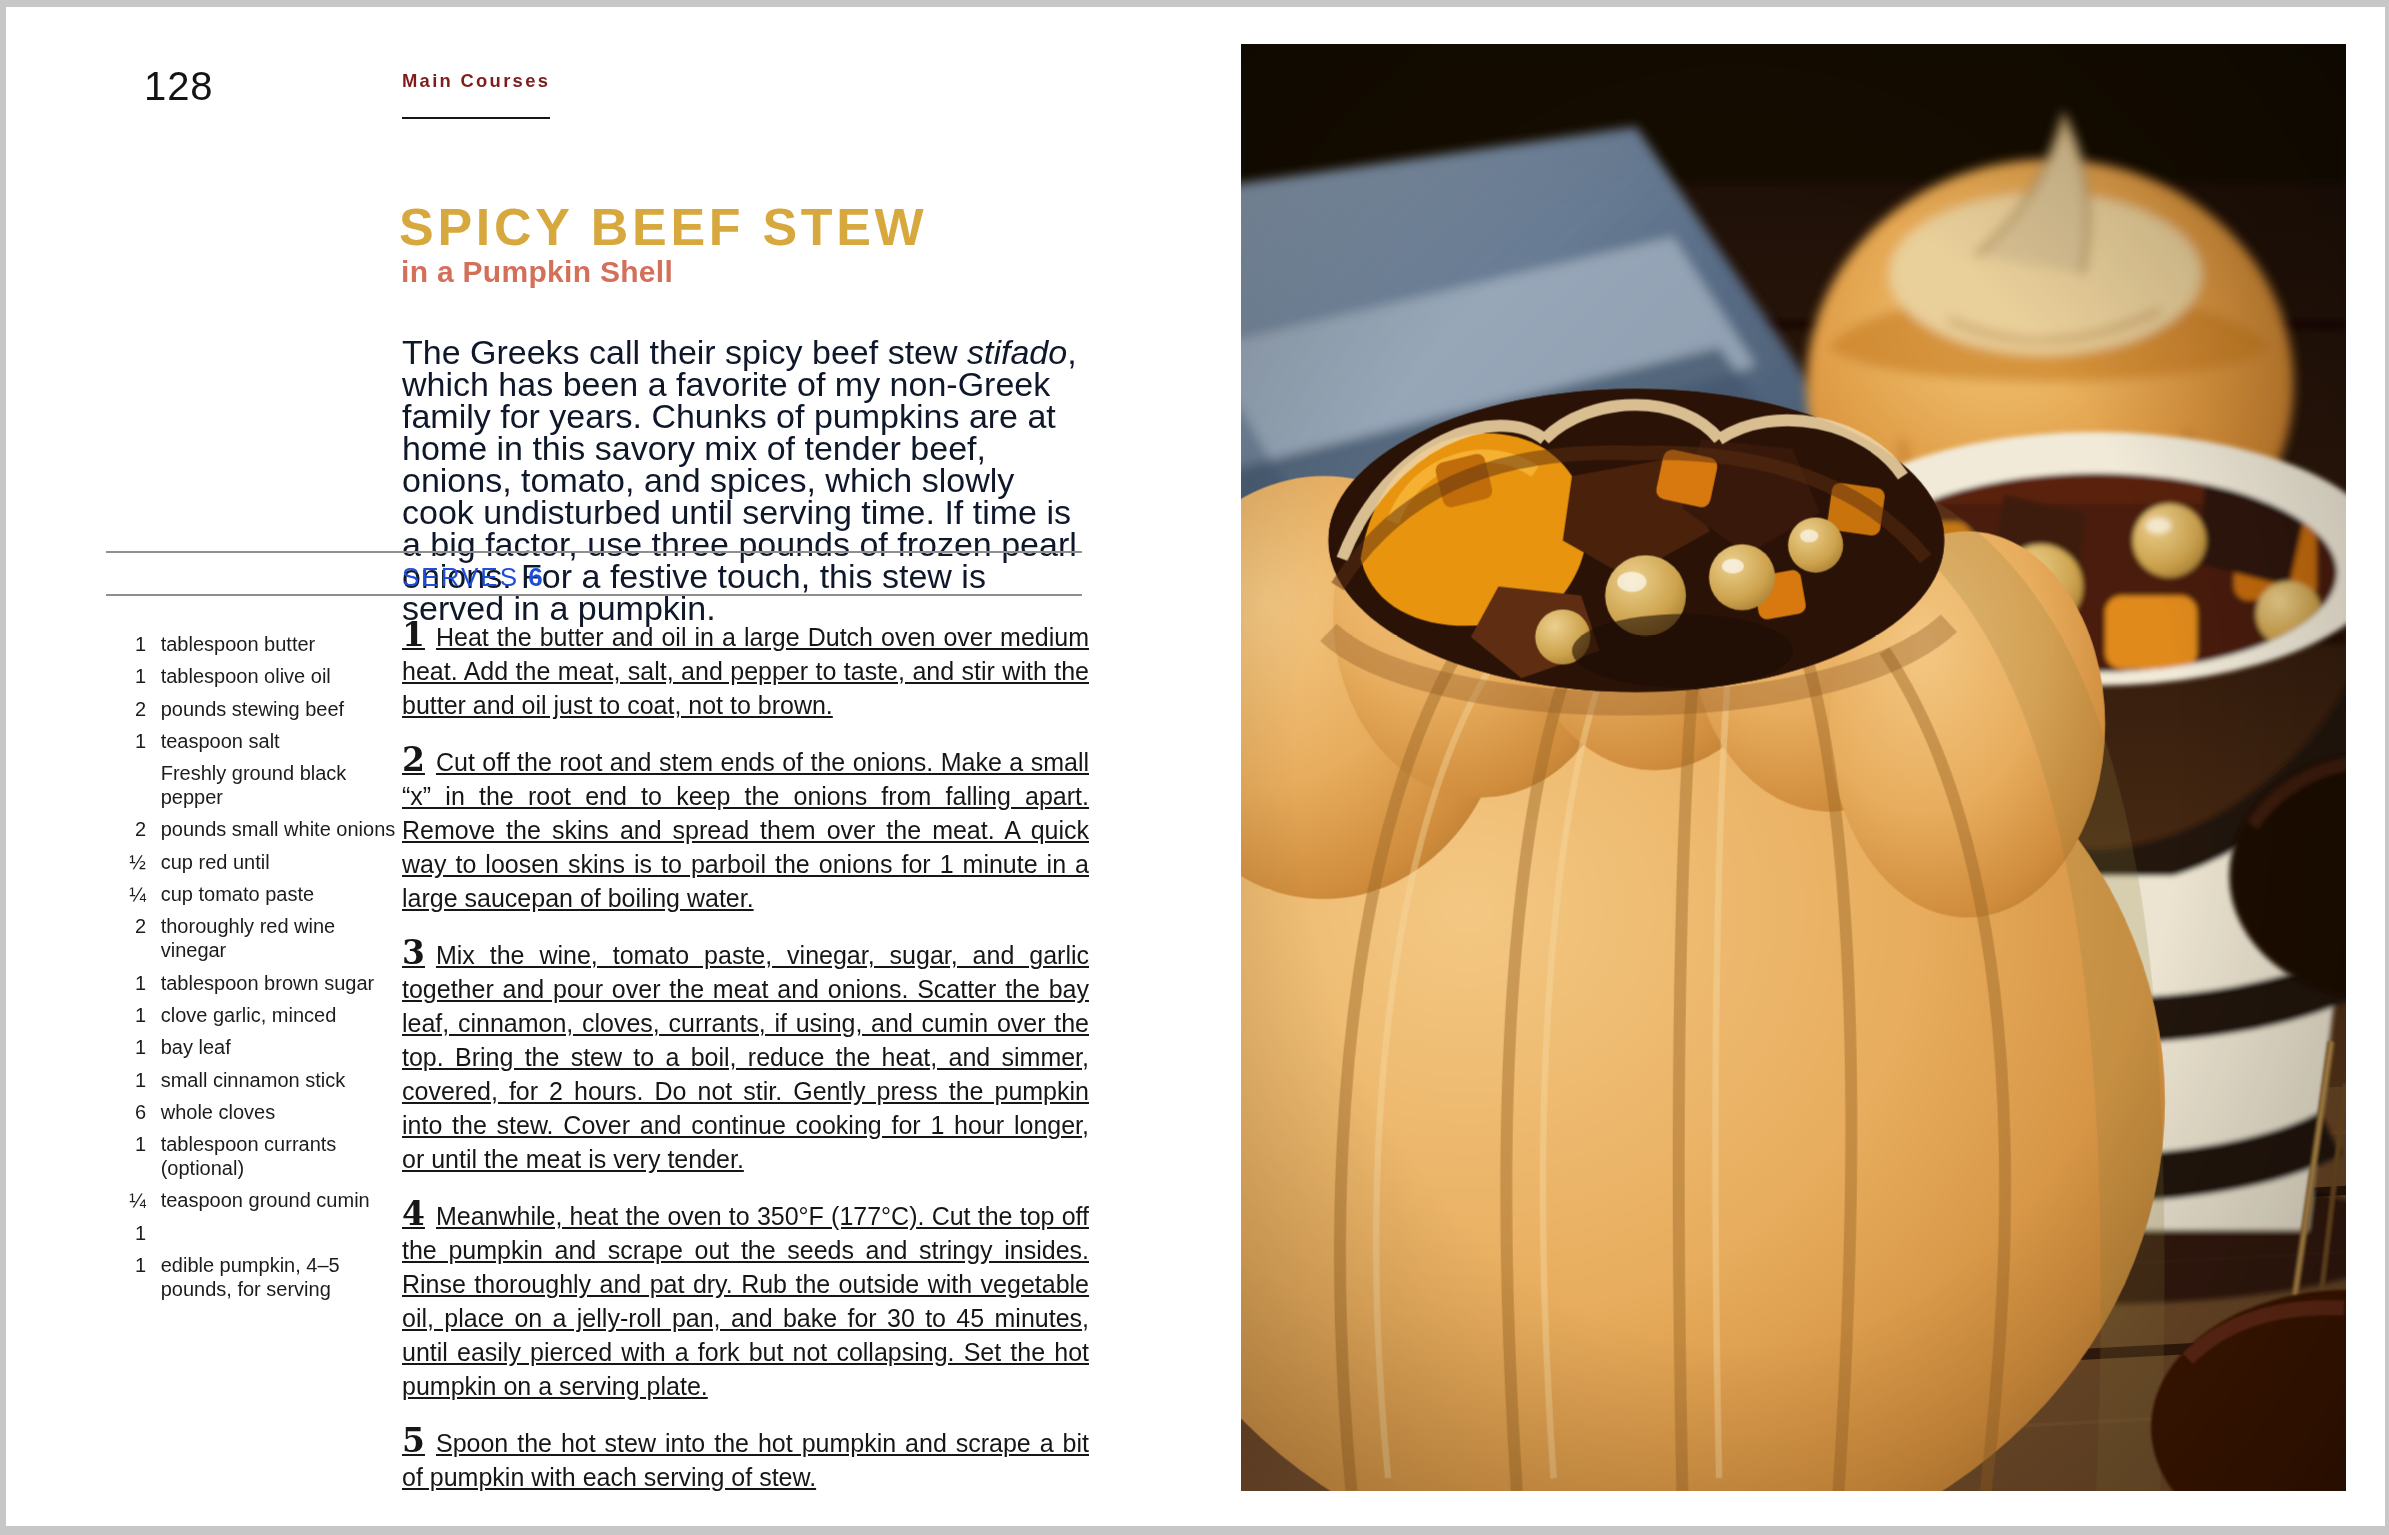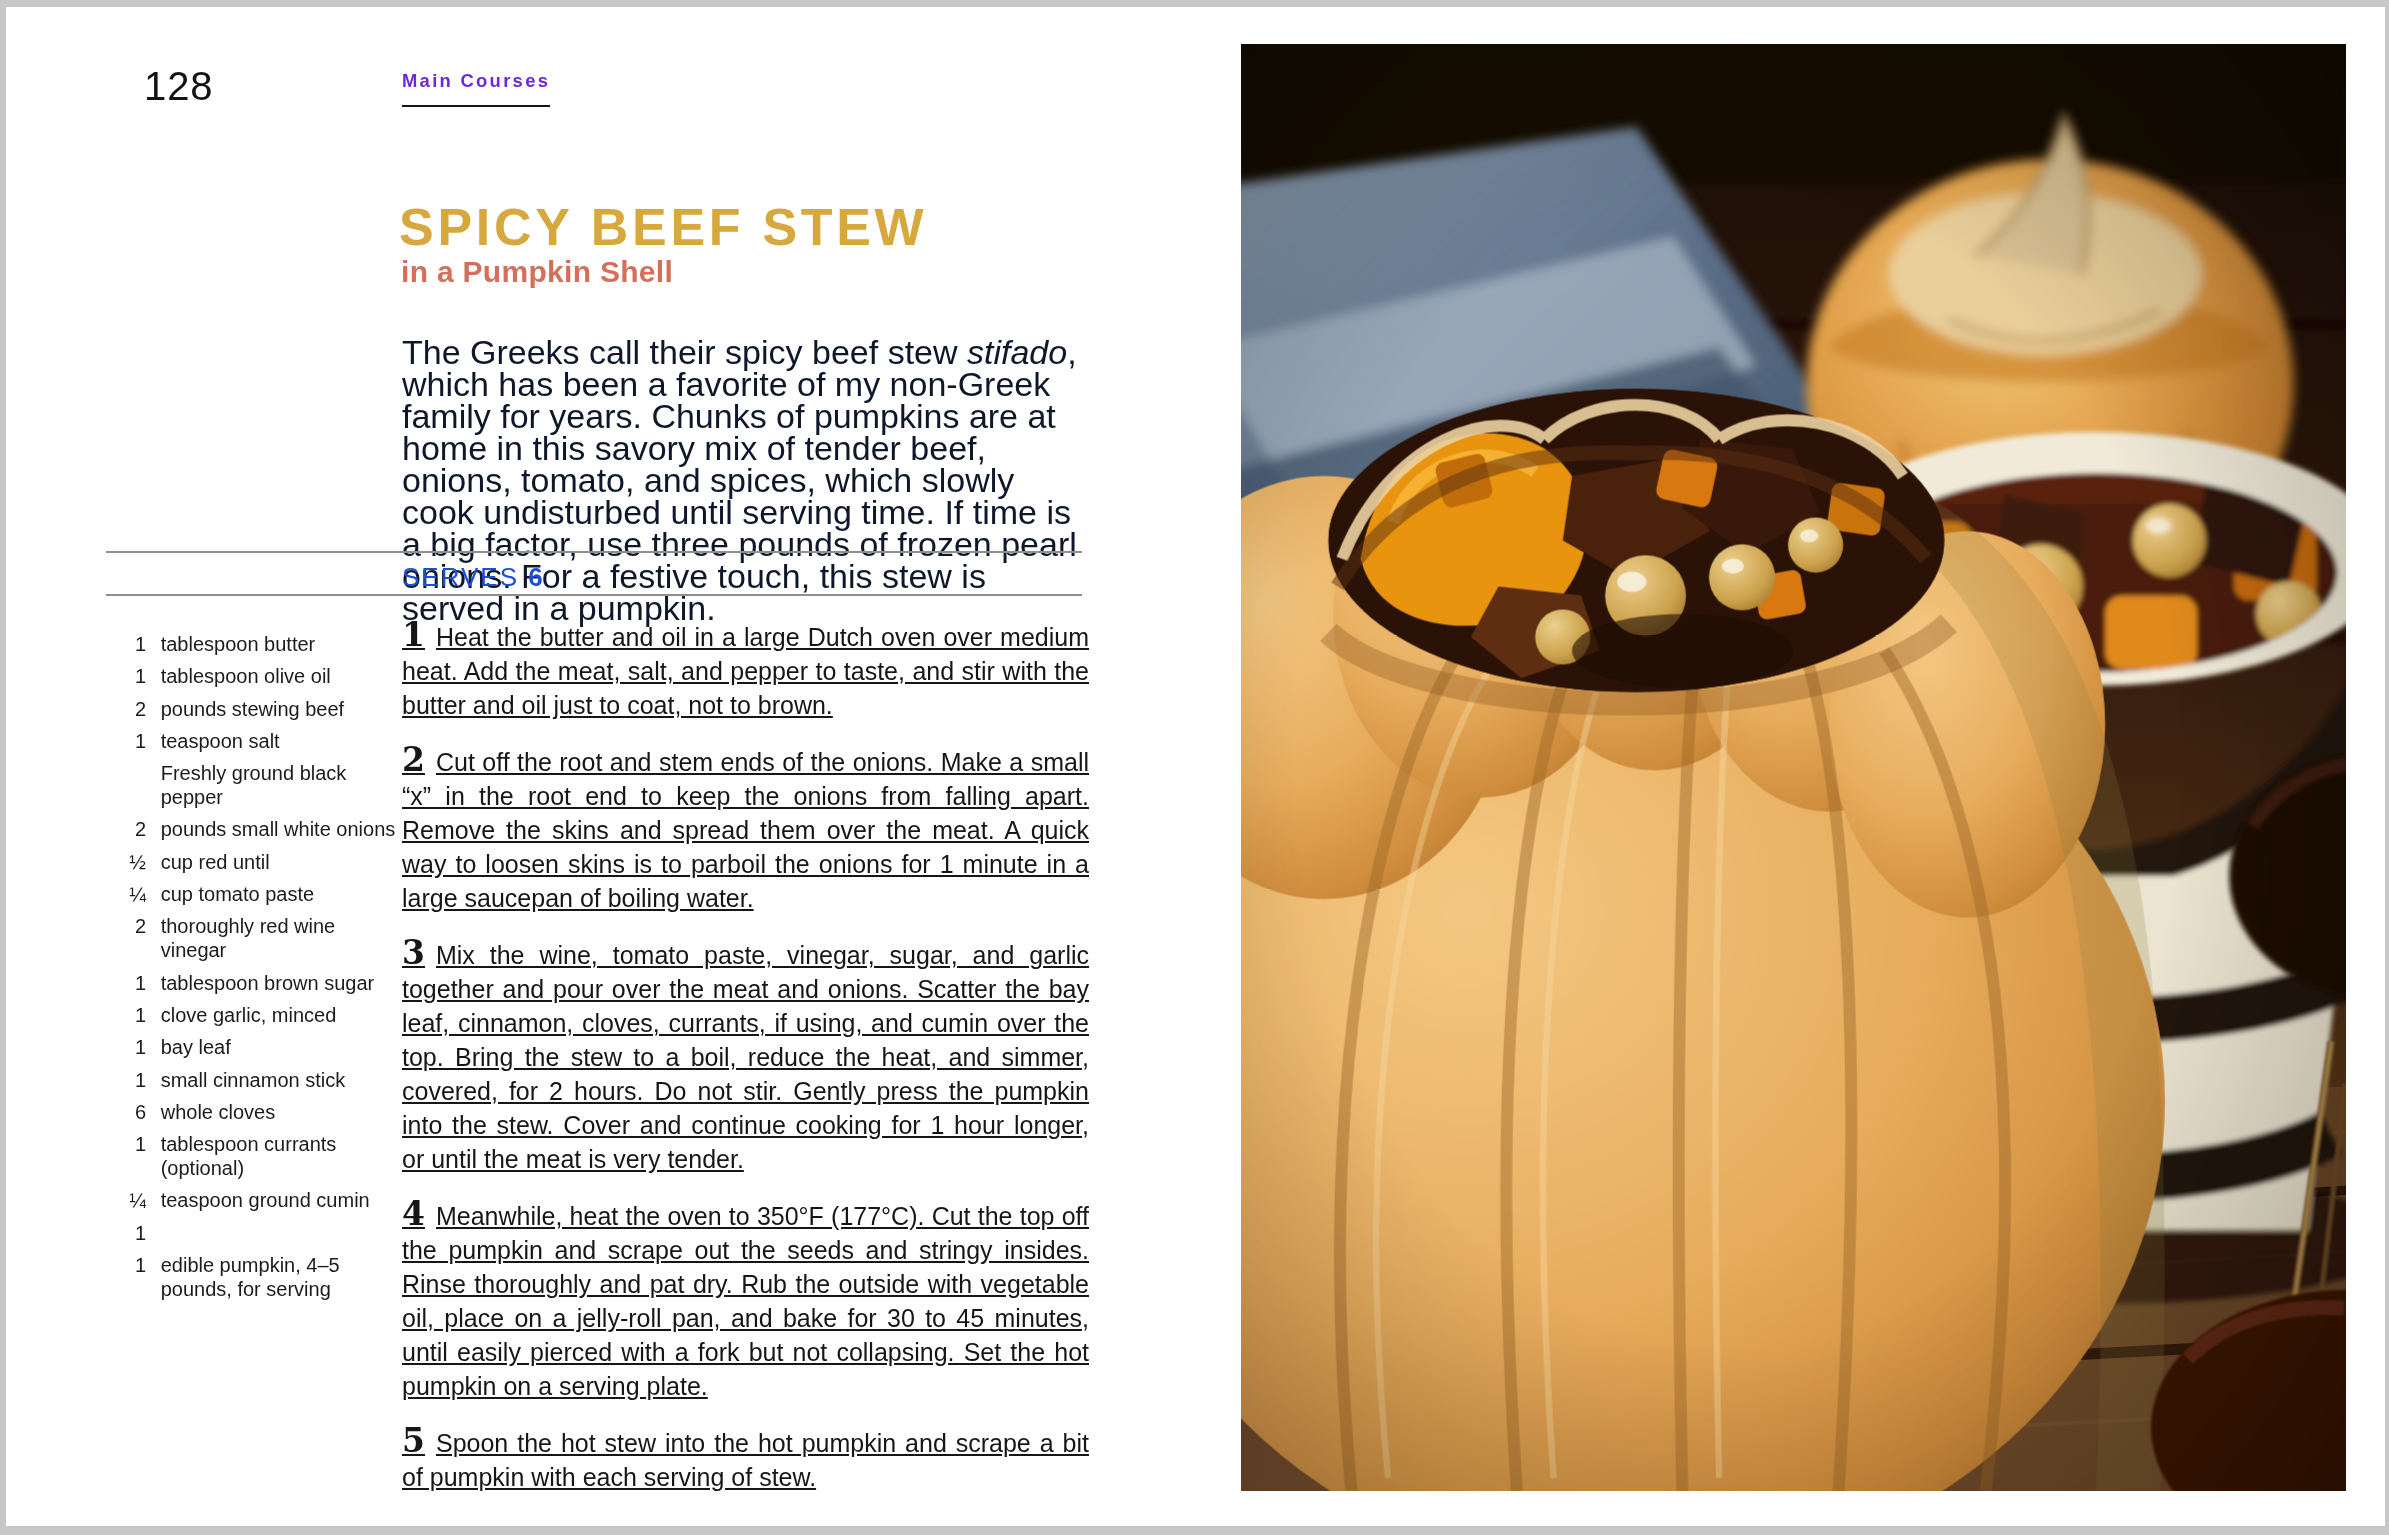--- a/index.html
+++ b/index.html
@@ -2,21 +2,21 @@
 <html style="font-size:14.7px"><head>
 <meta charset="utf-8">
 <style>
   html,body{margin:0;padding:0;}
   body{background:#c7c7c7;font-family:"Liberation Sans",sans-serif;}
   .viewport{position:relative;width:2389px;height:1536px;background:#c7c7c7;overflow:hidden;}
   .page{position:absolute;left:5.5px;top:7.4px;width:2379px;height:1519px;background:#ffffff;}
 
   .page-number{position:absolute;left:104px;top:64px;font-size:40px;letter-spacing:0.9px;color:#141414;margin-left:40px;}
   .section-label{position:absolute;left:402px;top:70px;font-size:18.4px;font-weight:600;letter-spacing:2.3px;
-                 color:#6d28d9;border-bottom:2.8px solid #161616;padding-bottom:13px;}
+                 color:#7f1d1d;border-bottom:2.8px solid #161616;padding-bottom:25px;}
   .recipe-title{position:absolute;left:399px;top:162px;font-size:52px;font-weight:700;letter-spacing:3.7px;
                 color:#D7A83E;white-space:nowrap;}
   .recipe-subtitle{position:absolute;left:401px;top:230px;font-size:30px;font-weight:700;letter-spacing:0.3px;
                    color:#D4705A;white-space:nowrap;}
   .intro{position:absolute;left:402px;top:302px;width:687px;font-size:34px;line-height:32px;color:#0f172a;}
   .intro em{font-style:italic;}
 
   .rule{position:absolute;left:106px;width:976px;height:1.8px;background:#8f8f8f;}
   .rule.r1{top:551px;} .rule.r2{top:594px;}
   .serves{position:absolute;left:402px;top:562px;font-size:26px;letter-spacing:2px;color:#1d4ed8;}

